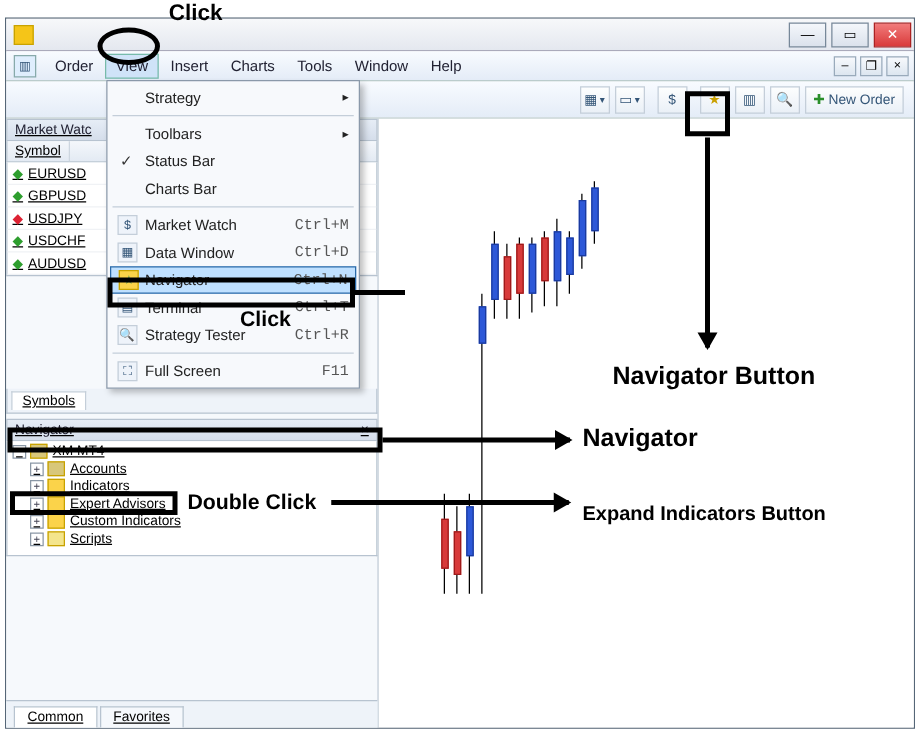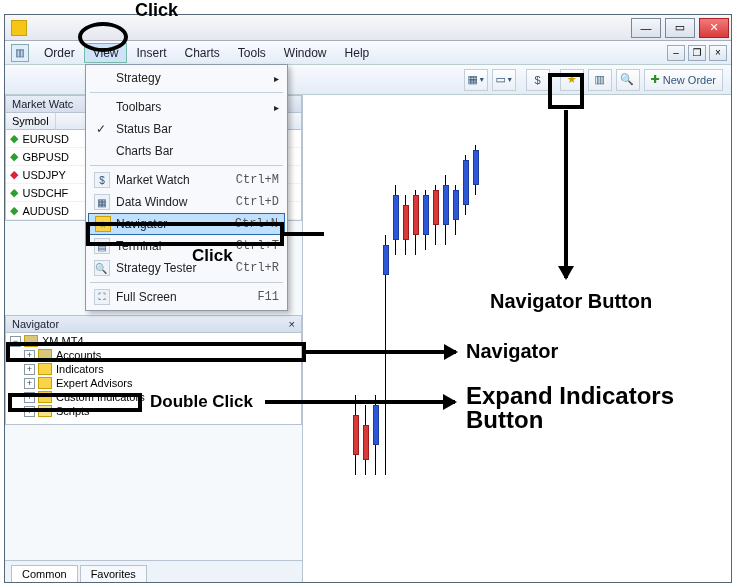--- a/index.html
+++ b/index.html
@@ -15,21 +15,21 @@
   .menu-item { padding: 3px 9px; cursor:pointer; color:#223; }
   .menu-item.open { background:#cfe3f8; border:1px solid #7ba; padding:2px 8px;}
   .toolbar { height: 30px; background: linear-gradient(#f8fbff,#e4ecf7); border-bottom:1px solid #bcc; display:flex; align-items:center;}
   .toolbar .spacer { flex:1;}
   .tb-btn { width:24px; height:22px; border:1px solid #c4ced9; background:linear-gradient(#fdfefe,#eaf0f7); margin:0 2px; display:flex; align-items:center; justify-content:center; color:#357; cursor:pointer; font-size:11px; }
   .tb-btn.drop::after { content:"▾"; font-size:8px; margin-left:2px; color:#357;}
   .tb-new-order { width:auto; padding:0 6px;}
   .mdi-controls { margin-left:auto; display:flex; padding-right:4px;}
   .mdi-ctrl { width:18px; height:16px; border:1px solid #9ab; background:linear-gradient(#f7f9fc,#dde6f0); margin-left:3px; font-size:10px; display:flex; align-items:center; justify-content:center; cursor:pointer;}
   .body-row { flex:1; display:flex; position:relative; }
-  .left-col { width: 298px; display:flex; flex-direction:column; background:#f6f9fc; border-right:1px solid #b7c3d0; position:relative;}
+  .left-col { width: 298px; display:flex; flex-direction:column; background:#f6f9fc; border-right:1px solid #b7c3d0; position:relative;text-decoration:underline;}
   .panel-header { height:18px; background: linear-gradient(#e6edf6,#d5deeb); border:1px solid #b7c3d0; font-size:11px; color:#223; padding:1px 6px; display:flex; align-items:center;}
   .panel-header .closer { margin-left:auto; cursor:pointer; }
   .col-head { display:flex; border:1px solid #b7c3d0; border-top:none; background:linear-gradient(#f4f7fb,#e3eaf3); font-size:11px;}
   .col-head div { padding:2px 6px; border-right:1px solid #cdd6e0;}
   .mw-list { border:1px solid #b7c3d0; border-top:none; background:#fff;}
   .mw-row { display:flex; align-items:center; padding:2px 4px; font-size:11px; border-bottom:1px solid #f0f2f5;}
   .arrow-up { color:#2e9e2e; margin-right:4px;}
   .arrow-dn { color:#d23; margin-right:4px;}
   .symbols-tab { height:20px; border:1px solid #b7c3d0; border-top:none; background:#eef3f9; display:flex; align-items:center;}
   .symbols-tab span { border:1px solid #c4ced9; border-bottom:none; background:#fff; padding:1px 8px; font-size:11px; margin-left:3px;}
@@ -194,20 +194,23 @@
         <div class="mw-row">
             <span class="arrow-up">◆</span>
             <span>USDCHF</span>
           </div>
         <div class="mw-row">
             <span class="arrow-up">◆</span>
             <span>AUDUSD</span>
           </div>
       </div>
       <div style="flex:0 0 90px"></div>
+      <div class="symbols-tab">
+        <span>Symbols</span>
+      </div>
 
       <div class="nav-panel">
         <div class="panel-header">
           <span>Navigator</span>
           <span class="closer">×</span>
         </div>
         <div class="tree">
           <div class="tree-row">
             <span class="tree-toggle">−</span>
             <span class="tree-icon account"></span>
@@ -317,13 +320,13 @@
 <div class="ann" style="left:192px; top:246px; font-size:17px">Click</div>
 <div class="ann-line-h" style="left:284px; top:232px; width:40px"></div>
 
 <div class="ann-box" style="left:6px; top:342px; width:300px; height:20px"></div>
 <div class="ann-line-h ann-arrowhead" style="left:306px; top:350px; width:150px"></div>
 <div class="ann" style="left:466px; top:340px; font-size:20px">Navigator</div>
 
 <div class="ann-box" style="left:8px; top:393px; width:134px; height:19px"></div>
 <div class="ann" style="left:150px; top:392px; font-size:17px">Double Click</div>
 <div class="ann-line-h ann-arrowhead" style="left:265px; top:400px; width:190px"></div>
-<div class="ann" style="left:466px; top:384px; font-size:24px; line-height:24px">Expand Indicators Button</div>
+<div class="ann" style="left:466px; top:400px; font-size:16px; line-height:24px">Expand Indicators Button</div>
 
 </body></html>

